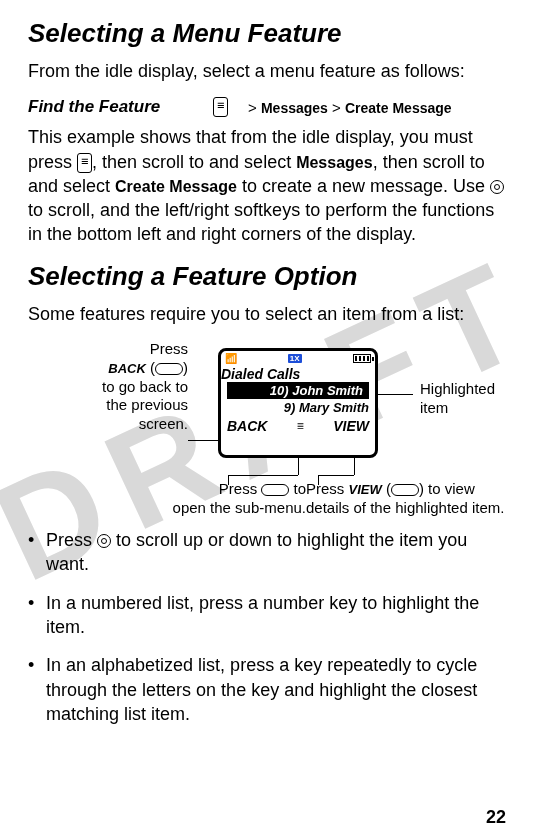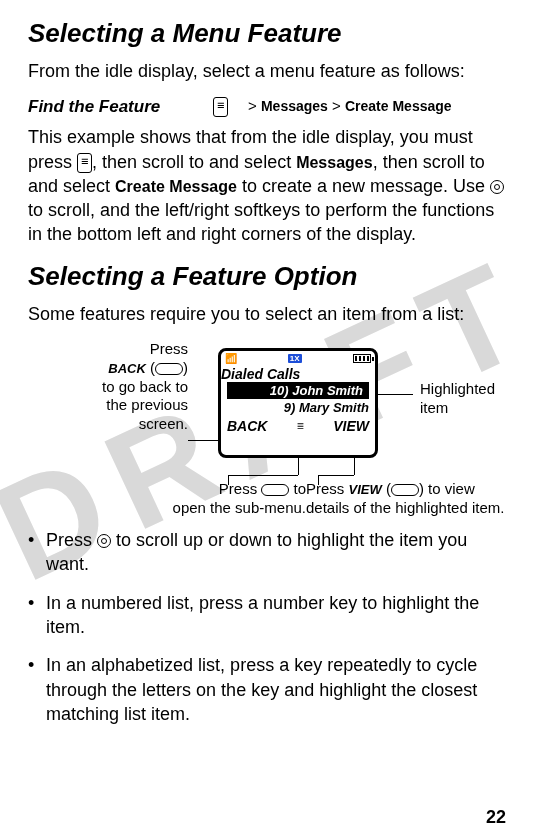--- a/index.html
+++ b/index.html
@@ -38,21 +38,21 @@
       font-size: 26px;
       margin-bottom: 10px;
     }
     .body-text {
       font-size: 18px;
       line-height: 1.35;
       margin-bottom: 14px;
     }
     .find-row {
       display: flex;
-      align-items: flex-start;
+      align-items: center;
       gap: 20px;
       margin: 10px 0 8px 0;
     }
     .find-label {
       font-style: italic;
       font-weight: 900;
       font-size: 17px;
       width: 165px;
     }
     .menu-symbol {

